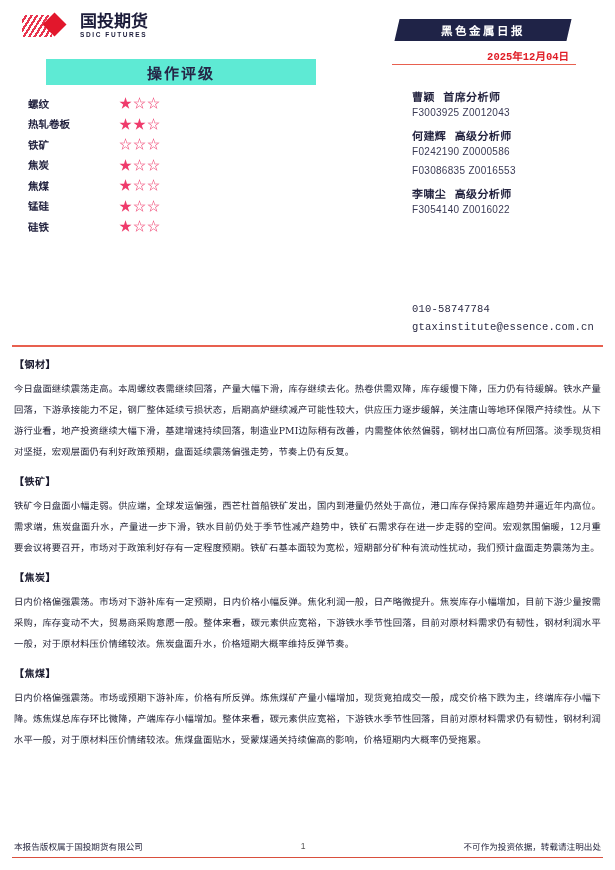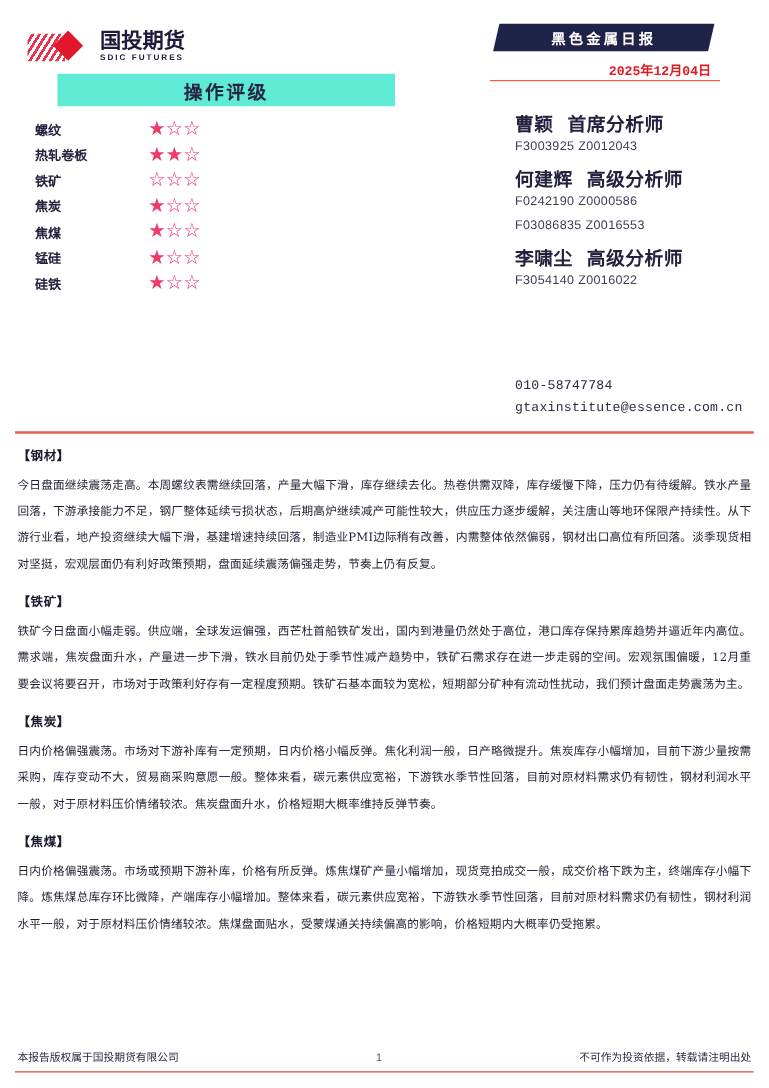--- a/index.html
+++ b/index.html
@@ -23,21 +23,20 @@
     height: 348px;
   }
 
   .logo-block {
     position: absolute;
     left: 22px;
     top: 13px;
     display: flex;
     align-items: center;
     gap: 4px;
-    margin-top: 12px;
   }
   .logo-mark {
     width: 52px;
     height: 24px;
     position: relative;
   }
   .logo-stripes {
     position: absolute;
     left: 0;
     top: 1px;
@@ -173,21 +172,21 @@
   }
 
   .analysts {
     position: absolute;
     left: 412px;
     top: 88px;
     width: 200px;
   }
   .analyst-row { margin-bottom: 8.5px; }
   .analyst-name {
-    font-size: 15px;
+    font-size: 11px;
     font-weight: bold;
     color: #23233f;
     font-family: "DejaVu Serif", serif;
     letter-spacing: 0.4px;
   }
   .analyst-code {
     font-size: 10px;
     color: #3a3a55;
     font-family: "Liberation Sans", sans-serif;
     margin-top: 3px;

